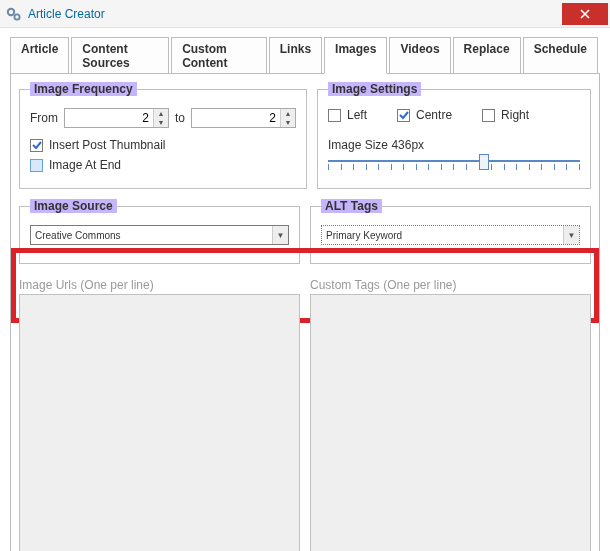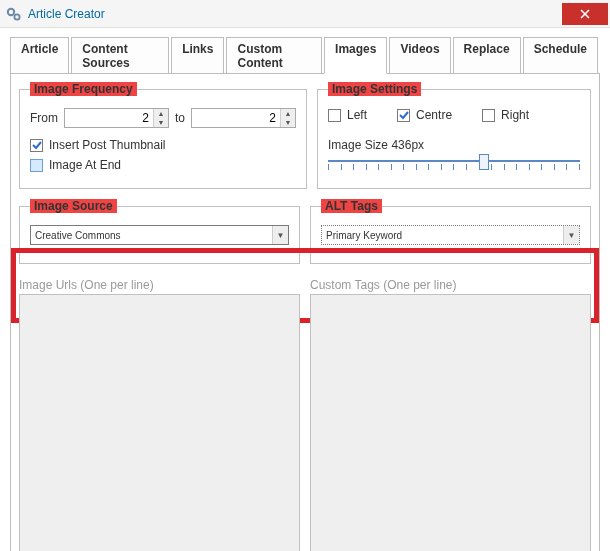--- a/index.html
+++ b/index.html
@@ -68,21 +68,21 @@
   fieldset.group {
     border: 1px solid #c0c0c0;
     margin: 0 0 10px 0;
     padding: 12px 10px 10px 10px;
     position: relative;
   }
   fieldset.group > legend {
     font-weight: bold;
     font-size: 12px;
     padding: 0 4px;
-    background: #ef4444;
+    background: #c4b5fd;
   }
   .col50 { flex: 1; }
   .freq-row { display:flex; align-items:center; gap:6px; margin-bottom:10px;}
   .spinner {
     display:flex; align-items:center;
     border:1px solid #a9a9a9; background:#fff;
     height:20px;
   }
   .spinner input {
     border:none; width:88px; text-align:right; padding:0 4px; height:18px;
@@ -158,22 +158,22 @@
     <svg width="10" height="10" viewBox="0 0 10 10">
       <line x1="1" y1="1" x2="9" y2="9" stroke-width="1.6"></line>
       <line x1="9" y1="1" x2="1" y2="9" stroke-width="1.6"></line>
     </svg>
   </div>
 </div>
 
 <div class="tabbar">
   <div class="tab">Article</div>
   <div class="tab">Content Sources</div>
+  <div class="tab">Custom Content</div>
   <div class="tab">Links</div>
-  <div class="tab">Custom Content</div>
   <div class="tab active">Images</div>
   <div class="tab">Videos</div>
   <div class="tab">Replace</div>
   <div class="tab">Schedule</div>
 </div>
 
 <div class="tabpage">
 
   <div class="row2">
 

